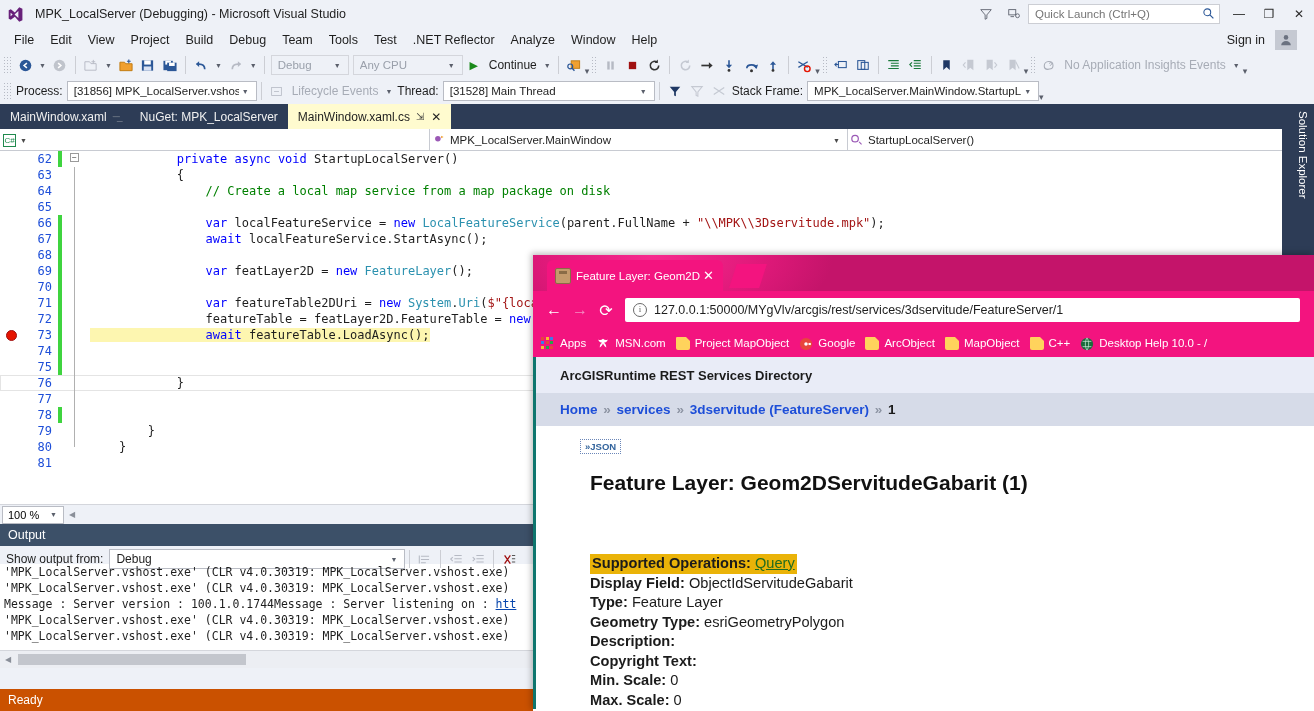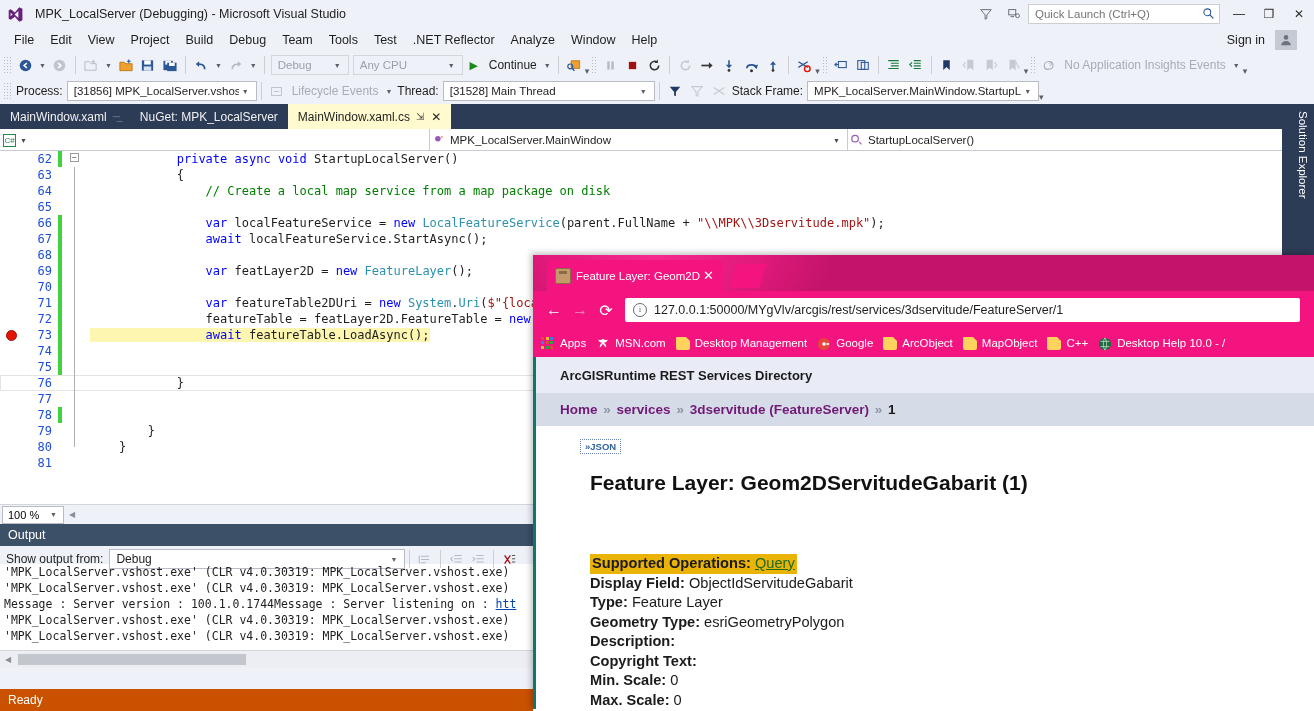--- a/index.html
+++ b/index.html
@@ -201,21 +201,21 @@
   .bm-apps { display: grid; grid-template-columns: repeat(3,3px); grid-template-rows: repeat(3,3px);
              gap: 1.5px; }
   .bm-apps i { display:block; width:3px; height:3px; }
 
   .br-page { background: #fff; height: 352px; position: relative; overflow: hidden;
              border-left: 3px solid #0f766e; }
   .pg-head { background: #e9ecf7; padding: 11px 0 10px 24px; font-size: 13px; font-weight: bold;
              color: #1b1b1b; font-family: "Liberation Sans", sans-serif; }
   .pg-crumbs { background: #d6dbe8; padding: 9px 0 9px 24px; font-size: 13.5px; font-weight: bold;
                color: #333; }
-  .pg-crumbs a { color: #701a75; text-decoration: none; }
+  .pg-crumbs a { color: #1d4ed8; text-decoration: none; }
   .pg-crumbs .sep { color: #8d94a3; font-weight: bold; padding: 0 2px; }
   .pg-crumbs .cur { color: #1b1b1b; }
   .pg-body { padding: 10px 4px 0 44px; }
   .json-btn { display: inline-block; border: 1px dotted #6a86b8; color: #31639c; font-size: 9.5px;
               font-weight: bold; padding: 1px 4px; }
   .pg-h2 { font-size: 21px; font-weight: bold; color: #111; margin: 17px 0 12px 10px;
            font-family: "Liberation Sans", sans-serif; }
   .pg-props { margin-left: 10px; font-size: 14.6px; line-height: 19.5px; color: #1b1b1b; }
   .pg-props .pk { font-weight: bold; }
   .pg-props .pv { font-weight: normal; }
@@ -715,21 +715,21 @@
       <div class="bm">
         <span class="bm-ico">
           <svg width="14" height="13" viewBox="0 0 16 16">
               <path d="M8 2c2 2 4 2 6 1-1 3-3 4-5 4 2 1 3 3 3 6-2-1-3-3-4-5-1 2-2 4-4 5 0-3 1-5 3-6-2 0-4-1-5-4 2 1 4 1 6-1z" fill="#fff"></path>
             </svg>
         </span>
         <span>MSN.com</span>
       </div>
       <div class="bm">
         <span class="bm-ico bm-folder"></span>
-        <span>Desktop Management</span>
+        <span>Project MapObject</span>
       </div>
       <div class="bm">
         <span class="bm-ico">
           <svg width="14" height="14" viewBox="0 0 16 16">
               <circle cx="8" cy="8" r="7" fill="#e8453c"></circle>
               <path d="M8 6.8h5.5v2.4H8z" fill="#fff"></path>
               <circle cx="8" cy="8" r="3" fill="#e8453c"></circle>
               <circle cx="8" cy="8" r="2" fill="#fff"></circle>
             </svg>
         </span>

